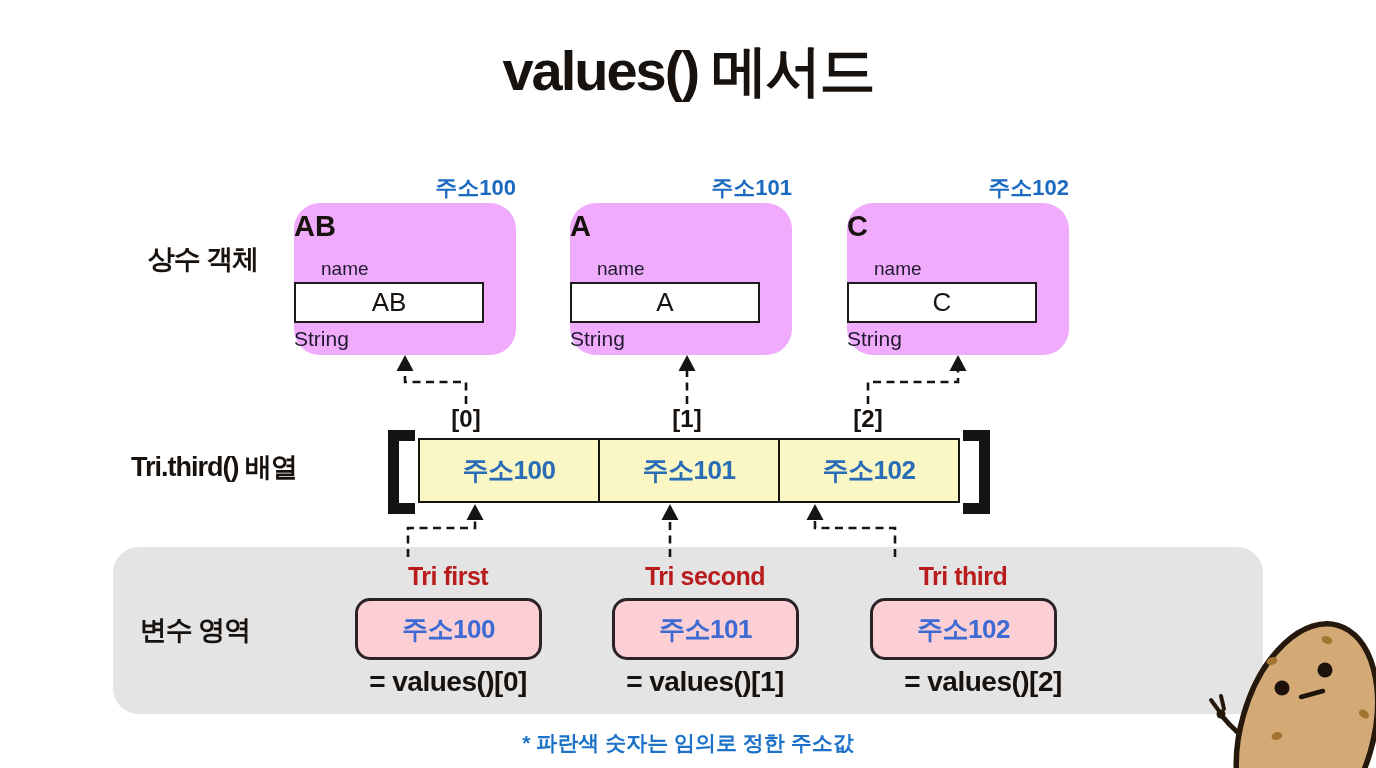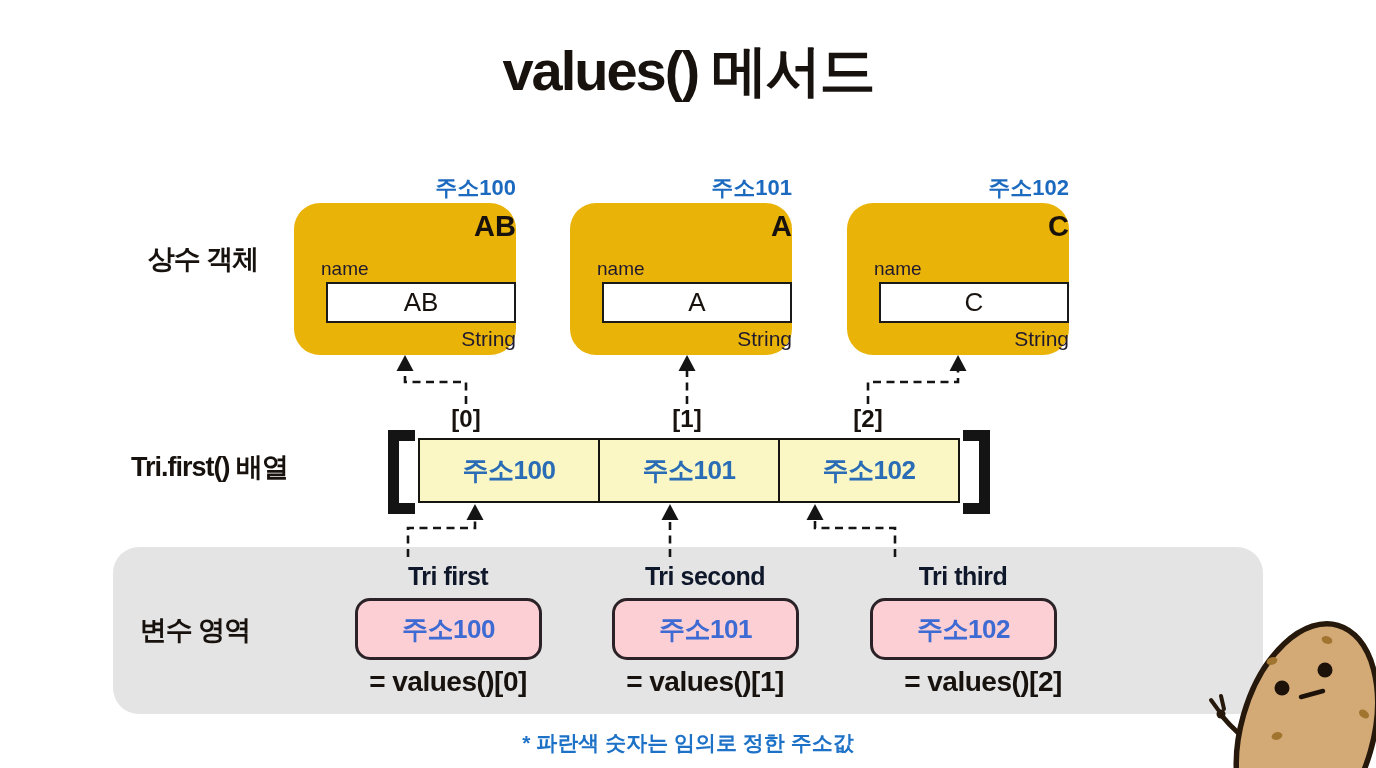--- a/index.html
+++ b/index.html
@@ -29,22 +29,22 @@
   .array-area { left:131px; top:449px; width:230px; text-align:left; }
   .var-area  { left:120px; top:612px; width:150px; text-align:center; z-index:1; }
 
   
   .addr-label {
     position:absolute; top:173px; width:222px; text-align:right;
     font-size:22px; font-weight:bold; color:#1b6abf;
   }
   .enum-box {
     position:absolute; top:203px; width:222px; height:152px;
-    background:#eab308; border-radius:26px;
-    display:flex; flex-direction:column; align-items:flex-end;
+    background:#f0abfc; border-radius:26px;
+    display:flex; flex-direction:column; align-items:flex-start;
   }
   .const-name { margin-top:7px; font-size:29px; font-weight:bold; color:#17120e; }
   .field-label { align-self:flex-start; margin-left:27px; font-size:19px; color:#201a2e; margin-top:15px; }
   .field-box {
     width:190px; height:41px; margin-top:2px; background:#fff;
     border:2.5px solid #1a1a1a;
     display:flex; align-items:center; justify-content:center;
     font-size:26px; color:#17120e;
   }
   .field-type { margin-top:4px; font-size:21px; color:#201a2e; }
@@ -64,21 +64,21 @@
   .bracket { position:absolute; top:430px; width:27px; height:84px; }
   .bracket.l { left:388px; border-left:11px solid #141414; border-top:11px solid #141414; border-bottom:11px solid #141414; }
   .bracket.r { left:963px; border-right:11px solid #141414; border-top:11px solid #141414; border-bottom:11px solid #141414; }
 
   
   .memory-panel {
     position:absolute; left:113px; top:547px; width:1150px; height:167px;
     background:#e4e4e4; border-radius:26px; z-index:0;
   }
   .var-name { position:absolute; top:562px; width:220px; text-align:center;
-    font-size:25px; font-weight:bold; color:#0f172a; z-index:1; letter-spacing:-0.5px; }
+    font-size:25px; font-weight:bold; color:#b91c1c; z-index:1; letter-spacing:-0.5px; }
   .var-box {
     position:absolute; top:598px; width:187px; height:62px;
     background:#fbcfd3; border:3px solid #2b2228; border-radius:15px;
     display:flex; align-items:center; justify-content:center;
     font-size:26px; font-weight:bold; color:#3d6bd3; z-index:1; letter-spacing:-0.5px;
   }
   .assign { position:absolute; top:666px; width:240px; text-align:center;
     font-size:28px; font-weight:bold; color:#17120e; z-index:1; letter-spacing:-0.5px; }
 
   
@@ -94,21 +94,21 @@
 </head>
 <body>
 
 <div class="canvas">
 
   <div class="title">values() 메서드</div>
 
   <div class="area-label enum-area">
     <div>상수 객체</div>
   </div>
-  <div class="area-label array-area">Tri.first() 배열</div>
+  <div class="area-label array-area">Tri.third() 배열</div>
   <div class="area-label var-area">변수 영역</div>
 
   <div class="addr-label" style="left:294px;">주소100</div>
   <div class="addr-label" style="left:570px;">주소101</div>
   <div class="addr-label" style="left:847px;">주소102</div>
 
   <div class="enum-box" style="left:294px;">
     <div class="const-name">AB</div>
     <div class="field-label">name</div>
     <div class="field-box">AB</div>

